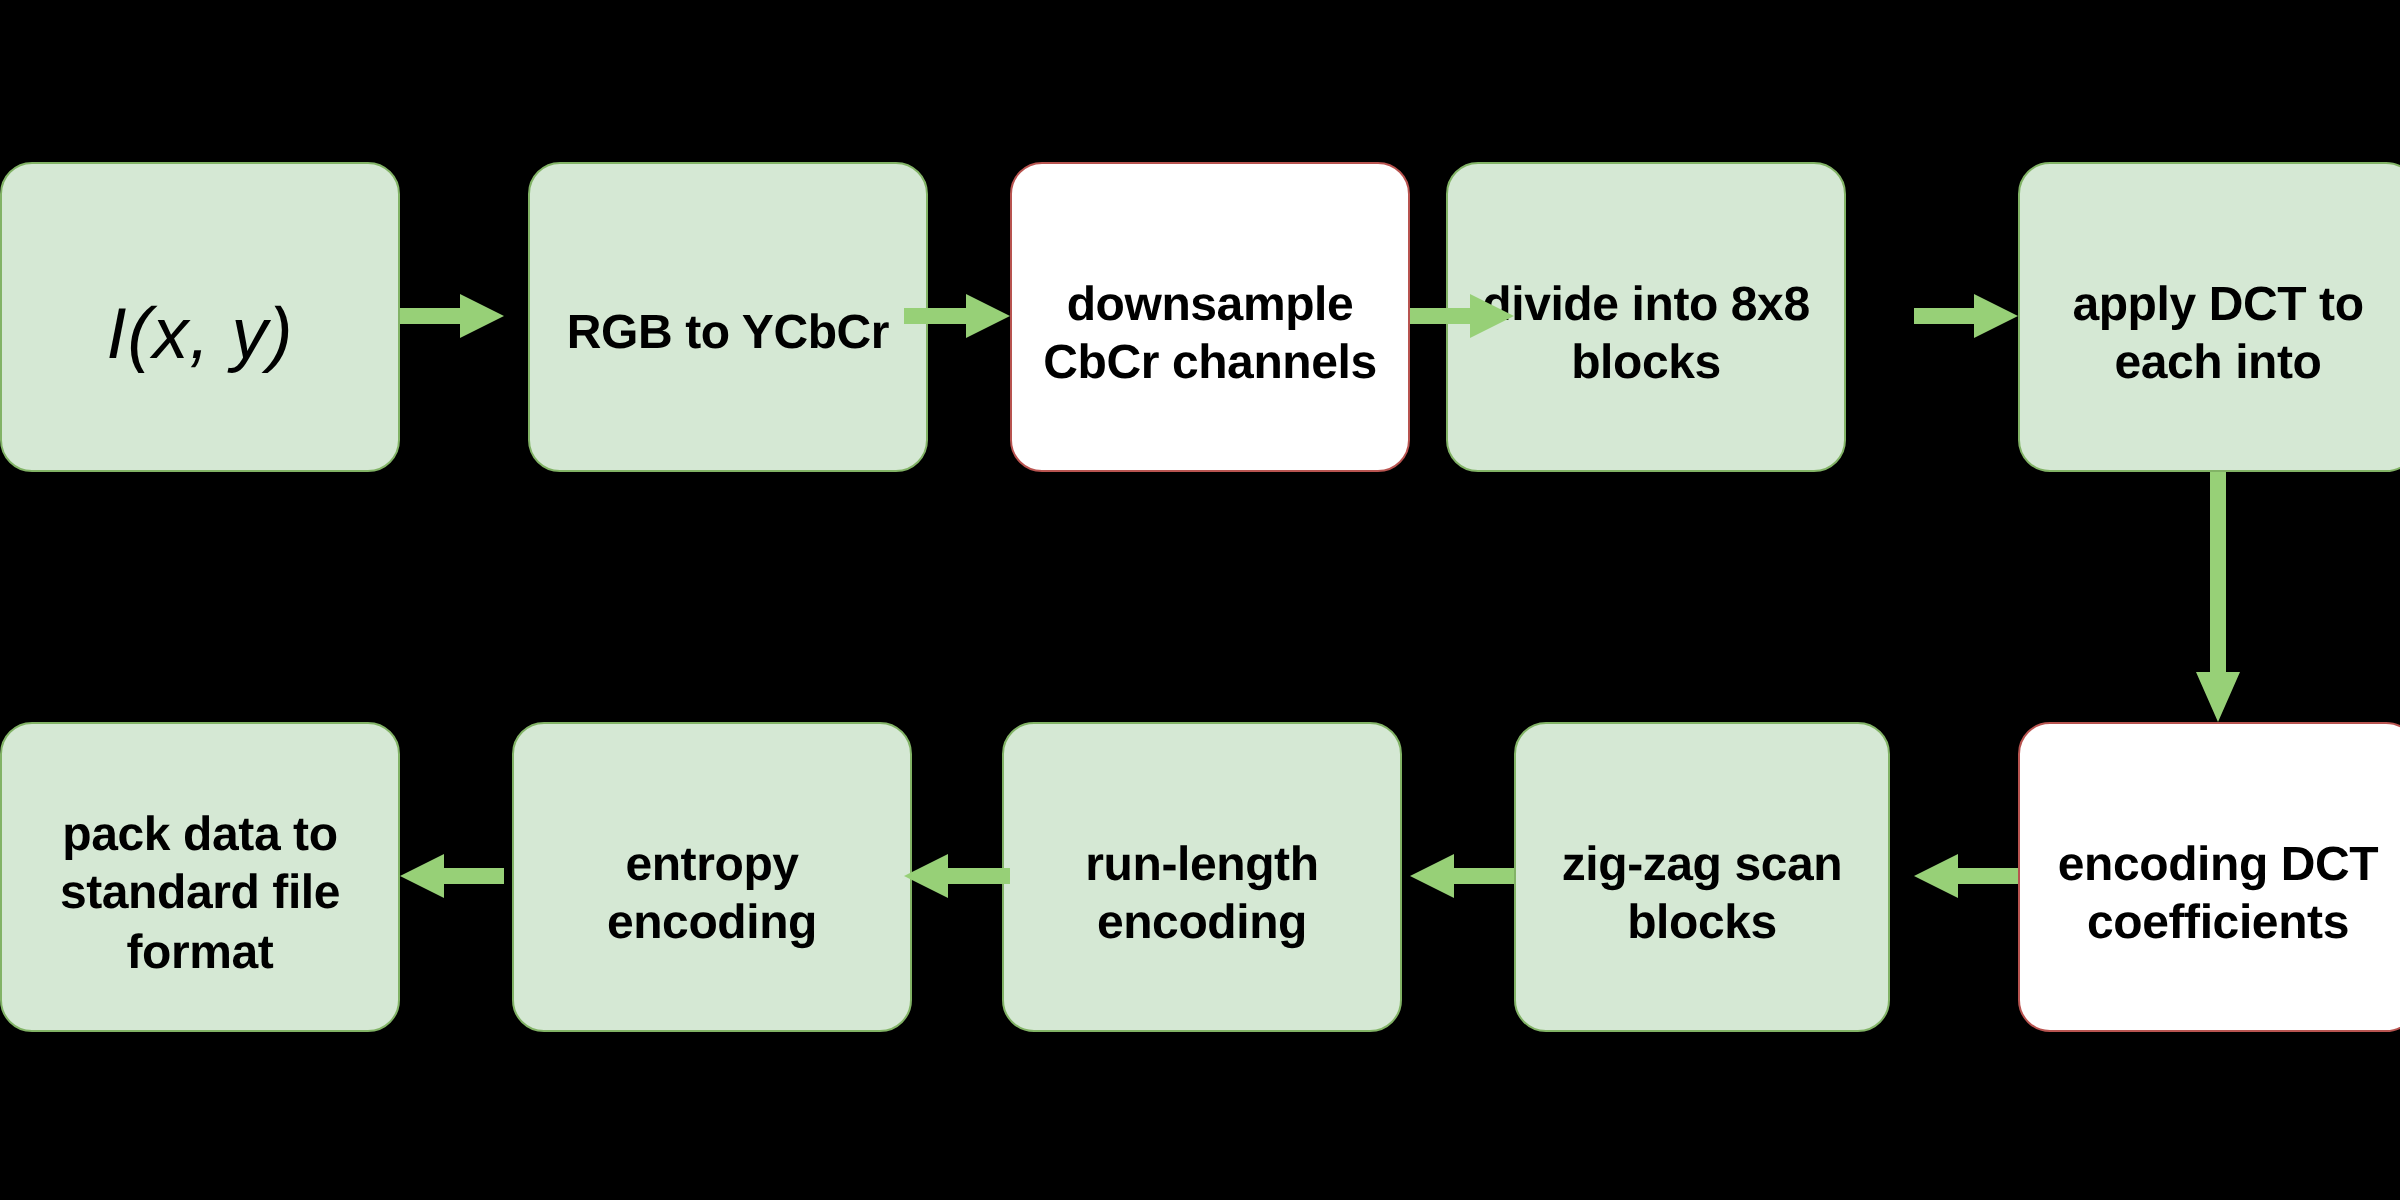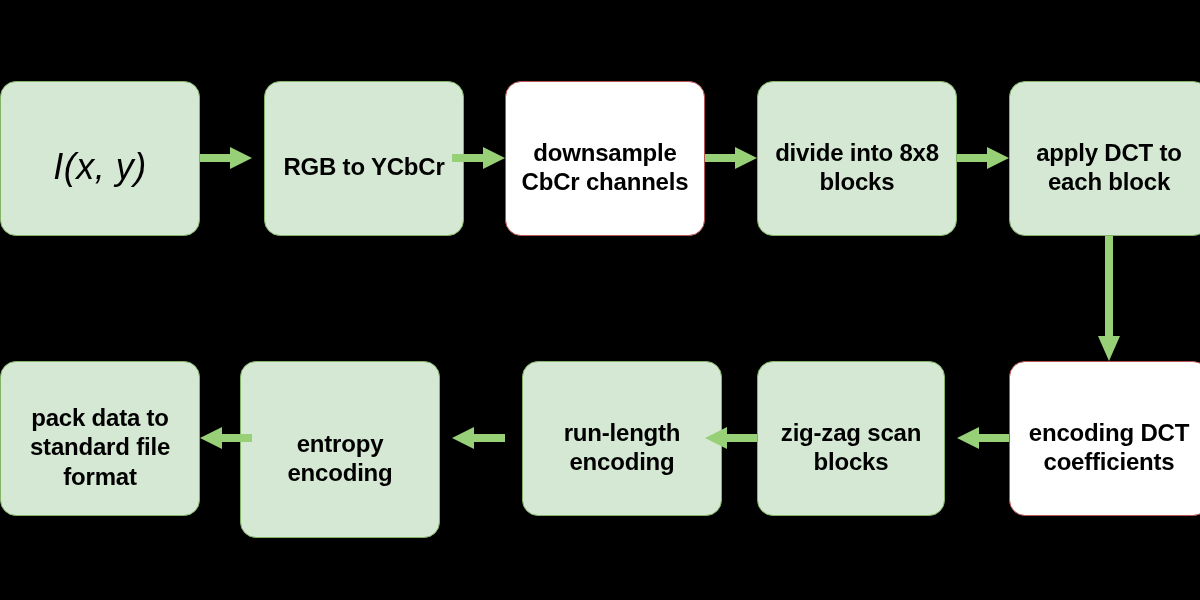--- a/index.html
+++ b/index.html
@@ -76,37 +76,37 @@
   </div>
 
   <div class="node green" style="left:264px; top:81px; width:200px; height:155px;">
     <span class="label">RGB to YCbCr</span>
   </div>
 
   <div class="node pink" style="left:505px; top:81px; width:200px; height:155px;">
     <span class="label">downsample CbCr channels</span>
   </div>
 
-  <div class="node green" style="left:757px; top:81px; width:200px; height:155px;">
+  <div class="node green" style="left:723px; top:81px; width:200px; height:155px;">
     <span class="label">divide into 8x8 blocks</span>
   </div>
 
   <div class="node green" style="left:1009px; top:81px; width:200px; height:155px;">
-    <span class="label">apply DCT to each block</span>
+    <span class="label">apply DCT to each into</span>
   </div>
 
   <div class="node green" style="left:0px; top:361px; width:200px; height:155px;">
     <span class="label">pack data to standard file format</span>
   </div>
 
-  <div class="node green" style="left:240px; top:361px; width:200px; height:177px;">
+  <div class="node green" style="left:256px; top:361px; width:200px; height:155px;">
     <span class="label">entropy encoding</span>
   </div>
 
-  <div class="node green" style="left:522px; top:361px; width:200px; height:155px;text-align:center;">
+  <div class="node green" style="left:501px; top:361px; width:200px; height:155px;text-align:center;">
     <span class="label">run-length encoding</span>
   </div>
 
   <div class="node green" style="left:757px; top:361px; width:188px; height:155px;">
     <span class="label">zig-zag scan blocks</span>
   </div>
 
   <div class="node pink" style="left:1009px; top:361px; width:200px; height:155px;">
     <span class="label">encoding DCT coefficients</span>
   </div>

